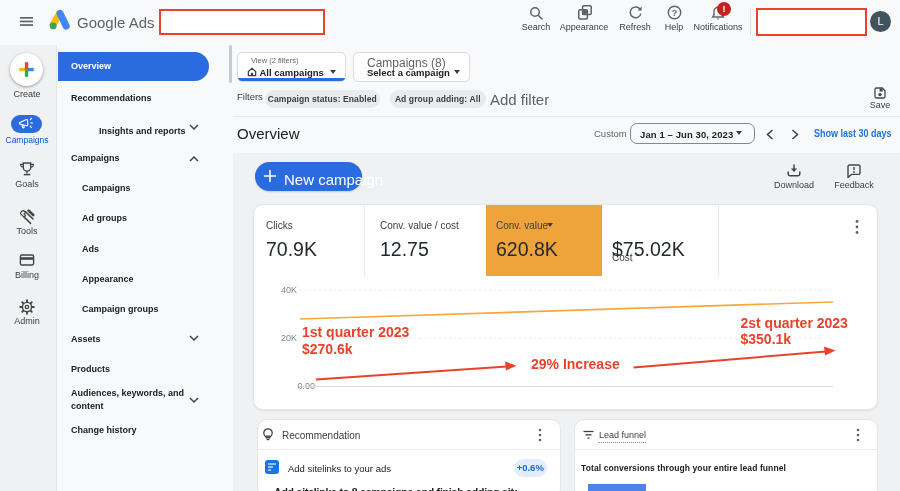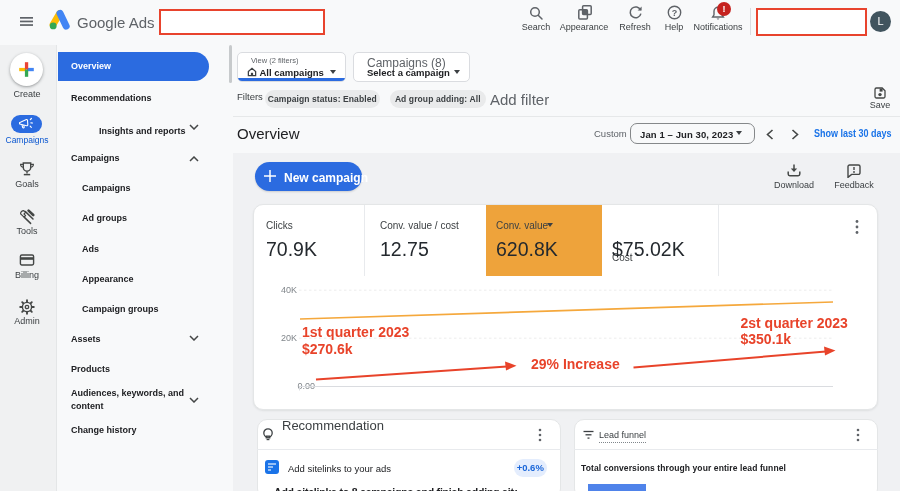--- a/index.html
+++ b/index.html
@@ -212,21 +212,21 @@
   </svg>
 <div class="a" style="left:814px;top:127.5px;font-size:10px;font-weight:700;color:#1a73e8;white-space:nowrap;transform:scaleX(.9);transform-origin:0 0;">Show last 30 days</div>
 
 <div class="a" style="left:255px;top:162px;width:106.5px;height:28.5px;border-radius:14.5px;background:#2b6be0;box-shadow:0 1px 2px rgba(0,0,0,.15);"></div>
 <svg class="a" style="left:263px;top:169px" width="14" height="14" viewBox="0 0 14 14">
     <g stroke="#fff" stroke-width="1.5">
       <line x1="7" y1="1" x2="7" y2="13"></line>
       <line x1="1" y1="7" x2="13" y2="7"></line>
     </g>
   </svg>
-<div class="a" style="left:284px;top:171px;font-size:12px;font-weight:700;color:#fff;">New campaign</div>
+<div class="a" style="left:284px;top:171px;font-size:15px;font-weight:400;color:#fff;">New campaign</div>
 
 <svg class="a" style="left:787px;top:164px" width="14" height="13" viewBox="0 0 14 13">
   <line x1="7" y1="0.5" x2="7" y2="6.5" stroke="#444746" stroke-width="1.5"></line>
   <path d="M3.8 4.5 L7 8 L10.2 4.5 Z" fill="#444746"></path>
   <path d="M1.2 7.5 v2.6 a1.6 1.6 0 0 0 1.6 1.6 h8.4 a1.6 1.6 0 0 0 1.6-1.6 V7.5" fill="none" stroke="#444746" stroke-width="1.5"></path>
 </svg>
 <div class="lbl a" style="left:770px;top:180px;width:48px;">Download</div>
 <svg class="a" style="left:847px;top:164px" width="14" height="14" viewBox="0 0 14 14">
   <path d="M2.6 1 h8.8 a1.6 1.6 0 0 1 1.6 1.6 v6.2 a1.6 1.6 0 0 1 -1.6 1.6 H4.6 L1 13.4 V2.6 A1.6 1.6 0 0 1 2.6 1 Z" fill="none" stroke="#444746" stroke-width="1.4"></path>
   <line x1="7" y1="3" x2="7" y2="6" stroke="#444746" stroke-width="1.4"></line>
@@ -278,21 +278,21 @@
 <div class="a" style="left:302px;top:323.5px;font-size:14px;font-weight:700;color:#e8432a;line-height:17px;">1st quarter 2023<br>$270.6k</div>
 <div class="a" style="left:740.5px;top:314.5px;font-size:14px;font-weight:700;color:#e8432a;line-height:16.6px;">2st quarter 2023<br>$350.1k</div>
 <div class="a" style="left:531px;top:355.5px;font-size:14px;font-weight:700;color:#e8432a;">29% Increase</div>
 
 <div class="a card" style="left:257px;top:419px;width:304px;height:80px;border-radius:10px;"></div>
 <svg class="a" style="left:262px;top:428px" width="12" height="14" viewBox="0 0 12 14">
   <circle cx="6" cy="5" r="4.2" fill="none" stroke="#3c4043" stroke-width="1.3"></circle>
   <path d="M4.2 8.2 h3.6 v1.6 h-3.6 z" fill="none" stroke="#3c4043" stroke-width="1.2"></path>
   <line x1="4.6" y1="11.6" x2="7.4" y2="11.6" stroke="#3c4043" stroke-width="1.2"></line>
 </svg>
-<div class="a" style="left:282px;top:418px;font-size:13px;color:#3c4043;">Recommendation</div>
+<div class="a" style="left:282px;top:430px;font-size:10px;color:#3c4043;">Recommendation</div>
 <svg class="a" style="left:537px;top:428px" width="6" height="14" viewBox="0 0 6 14">
     <g fill="#5f6368">
       <circle cx="3" cy="2" r="1.3"></circle>
       <circle cx="3" cy="7" r="1.3"></circle>
       <circle cx="3" cy="12" r="1.3"></circle>
     </g>
   </svg>
 <div class="a" style="left:257px;top:448.5px;width:304px;height:1px;background:#e8eaed;"></div>
 
 <div class="a" style="left:265px;top:460px;width:14px;height:14px;border-radius:3px;background:#1a73e8;"></div>

